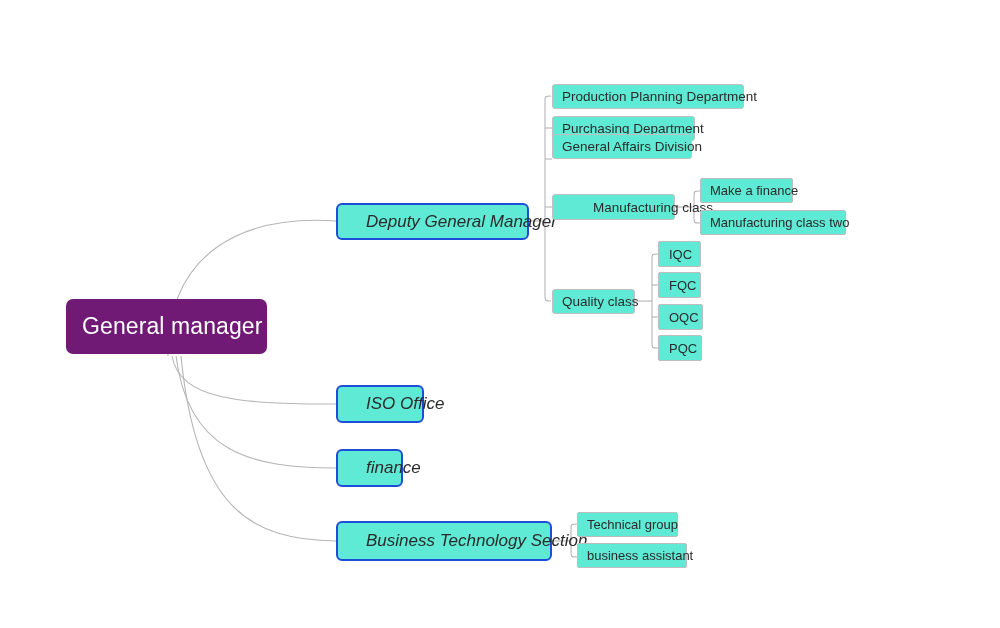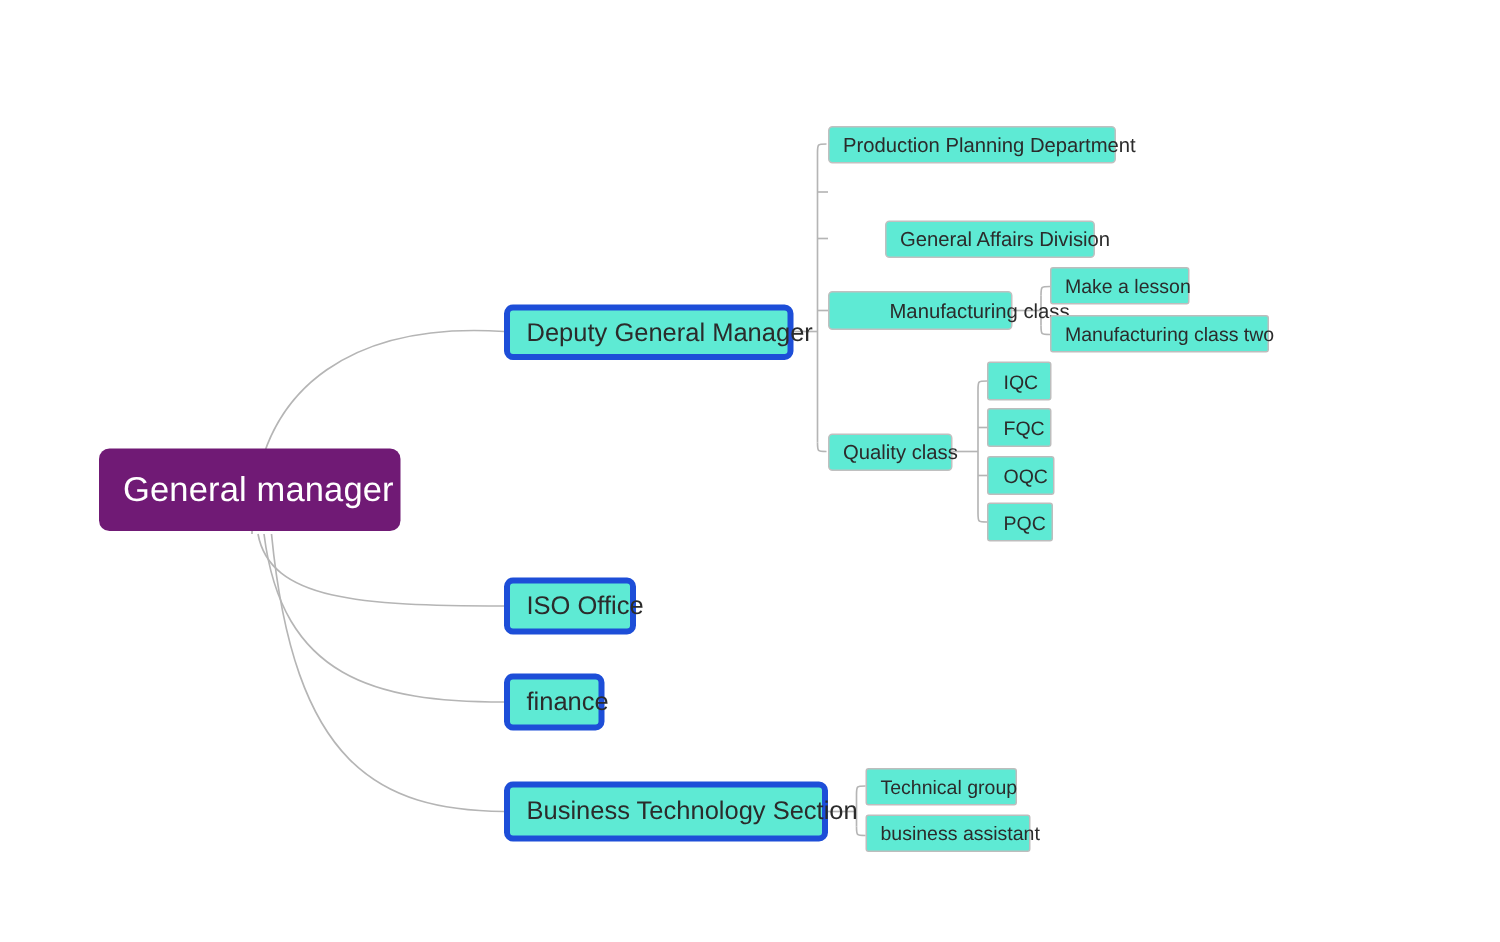--- a/index.html
+++ b/index.html
@@ -39,24 +39,25 @@
     background: #701a75;
     color: #ffffff;
     border: none;
     border-radius: 7px;
     font-size: 23px;
     padding: 0 16px;
     letter-spacing: 0.1px;
   }
   
   .node.lvl1 {
-    border: 4px solid #1d4ed8;
+    border: 2px solid #1d4ed8;
     border-radius: 6px;
     font-size: 17px;
-    padding: 0 11px;
+    padding: 0 28px;
+    font-style: italic;
   }
   
   .node.lvl2 {
     border: 1px solid #c0c0c0;
     border-radius: 3px;
     font-size: 13.5px;
     padding: 0 9px;
   }
   
   .node.lvl3 {
@@ -132,35 +133,38 @@
   </div>
 
   <div class="node lvl1" style="left:336px; top:521px; width:216px; height:40px;">
     <span>Business Technology Section</span>
   </div>
 
   <div class="node lvl2" style="left:552px; top:84px; width:192px; height:25px;">
     <span>Production Planning Department</span>
   </div>
 
+  <div class="node lvl2" style="left:552px; top:116px; width:143px; height:25px;">
+    <span>Purchasing Department</span>
+  </div>
 
-  <div class="node lvl2" style="left:552px; top:147px; width:140px; height:25px;margin-left:38px;">
+  <div class="node lvl2" style="left:552px; top:134px; width:140px; height:25px;">
     <span>General Affairs Division</span>
   </div>
 
   <div class="node lvl2" style="left:552px; top:194px; width:123px; height:26px;padding-left:40px;">
     <span>Manufacturing class</span>
   </div>
 
   <div class="node lvl2" style="left:552px; top:289px; width:83px; height:25px;">
     <span>Quality class</span>
   </div>
 
   <div class="node lvl3" style="left:700px; top:178px; width:93px; height:25px;">
-    <span>Make a lesson</span>
+    <span>Make a finance</span>
   </div>
 
   <div class="node lvl3" style="left:700px; top:210px; width:146px; height:25px;">
     <span>Manufacturing class two</span>
   </div>
 
   <div class="node lvl3 tiny" style="left:658px; top:241px; width:43px; height:26px;">
     <span>IQC</span>
   </div>
 

